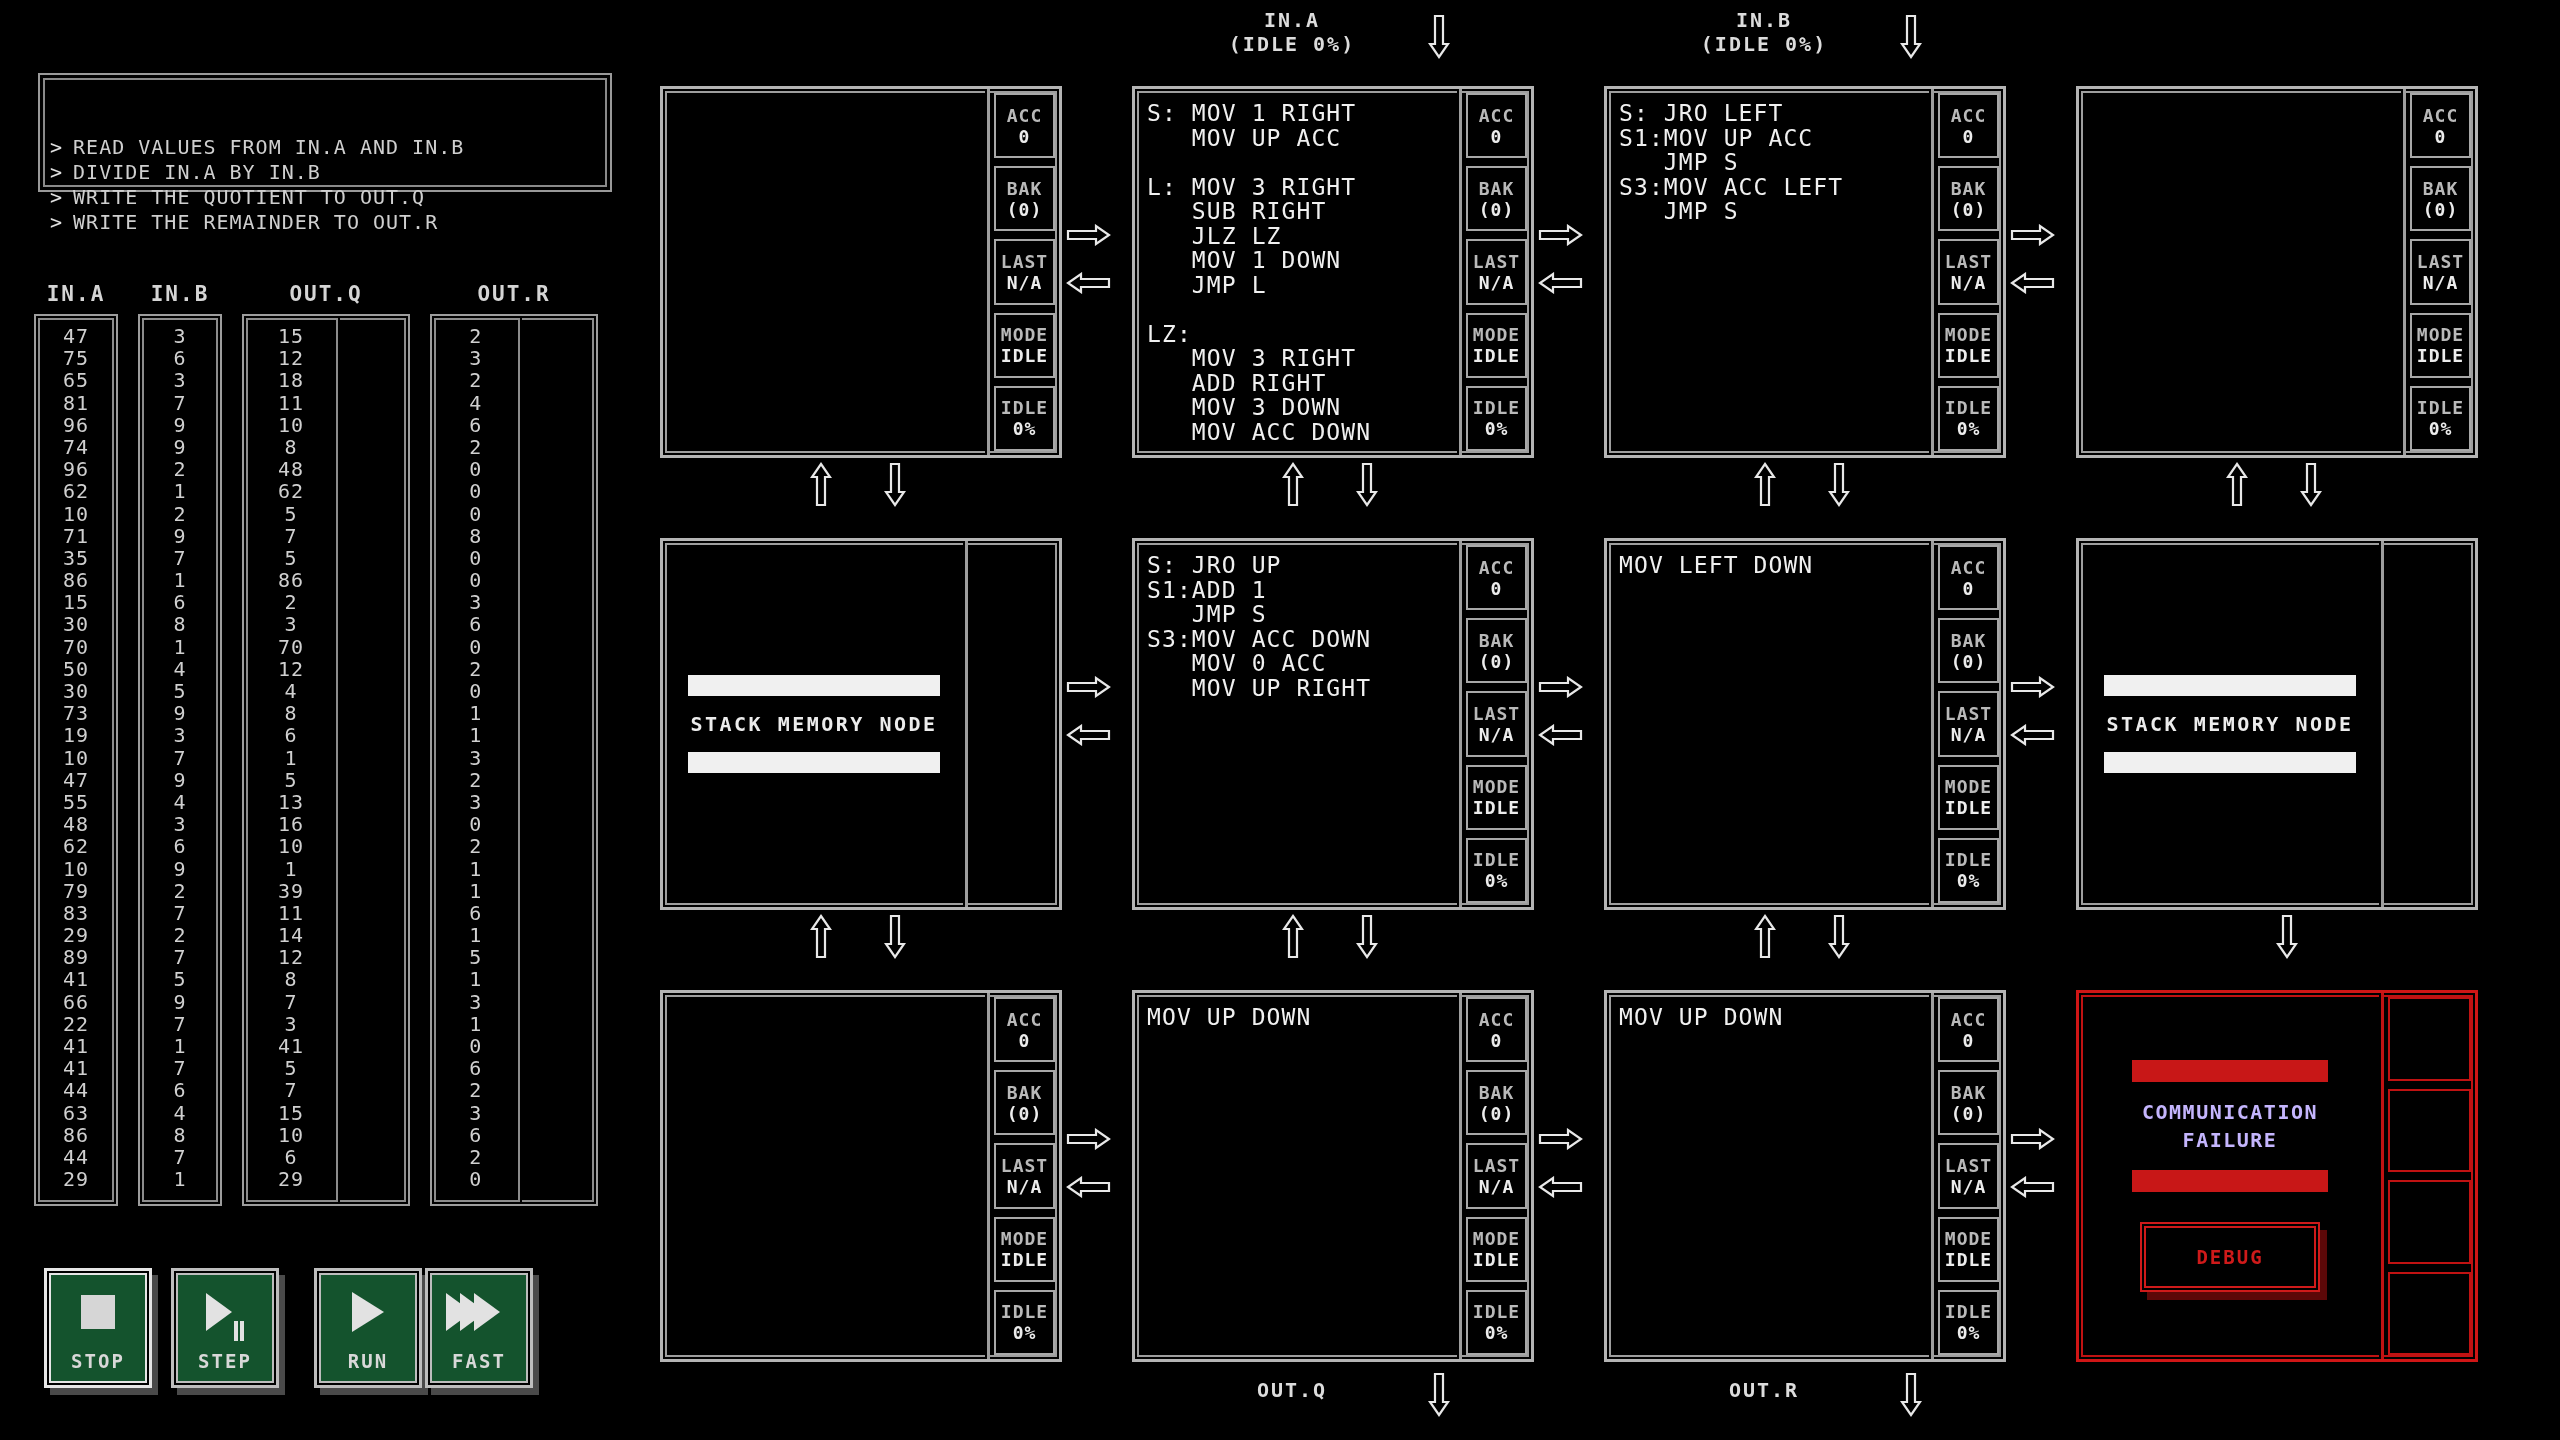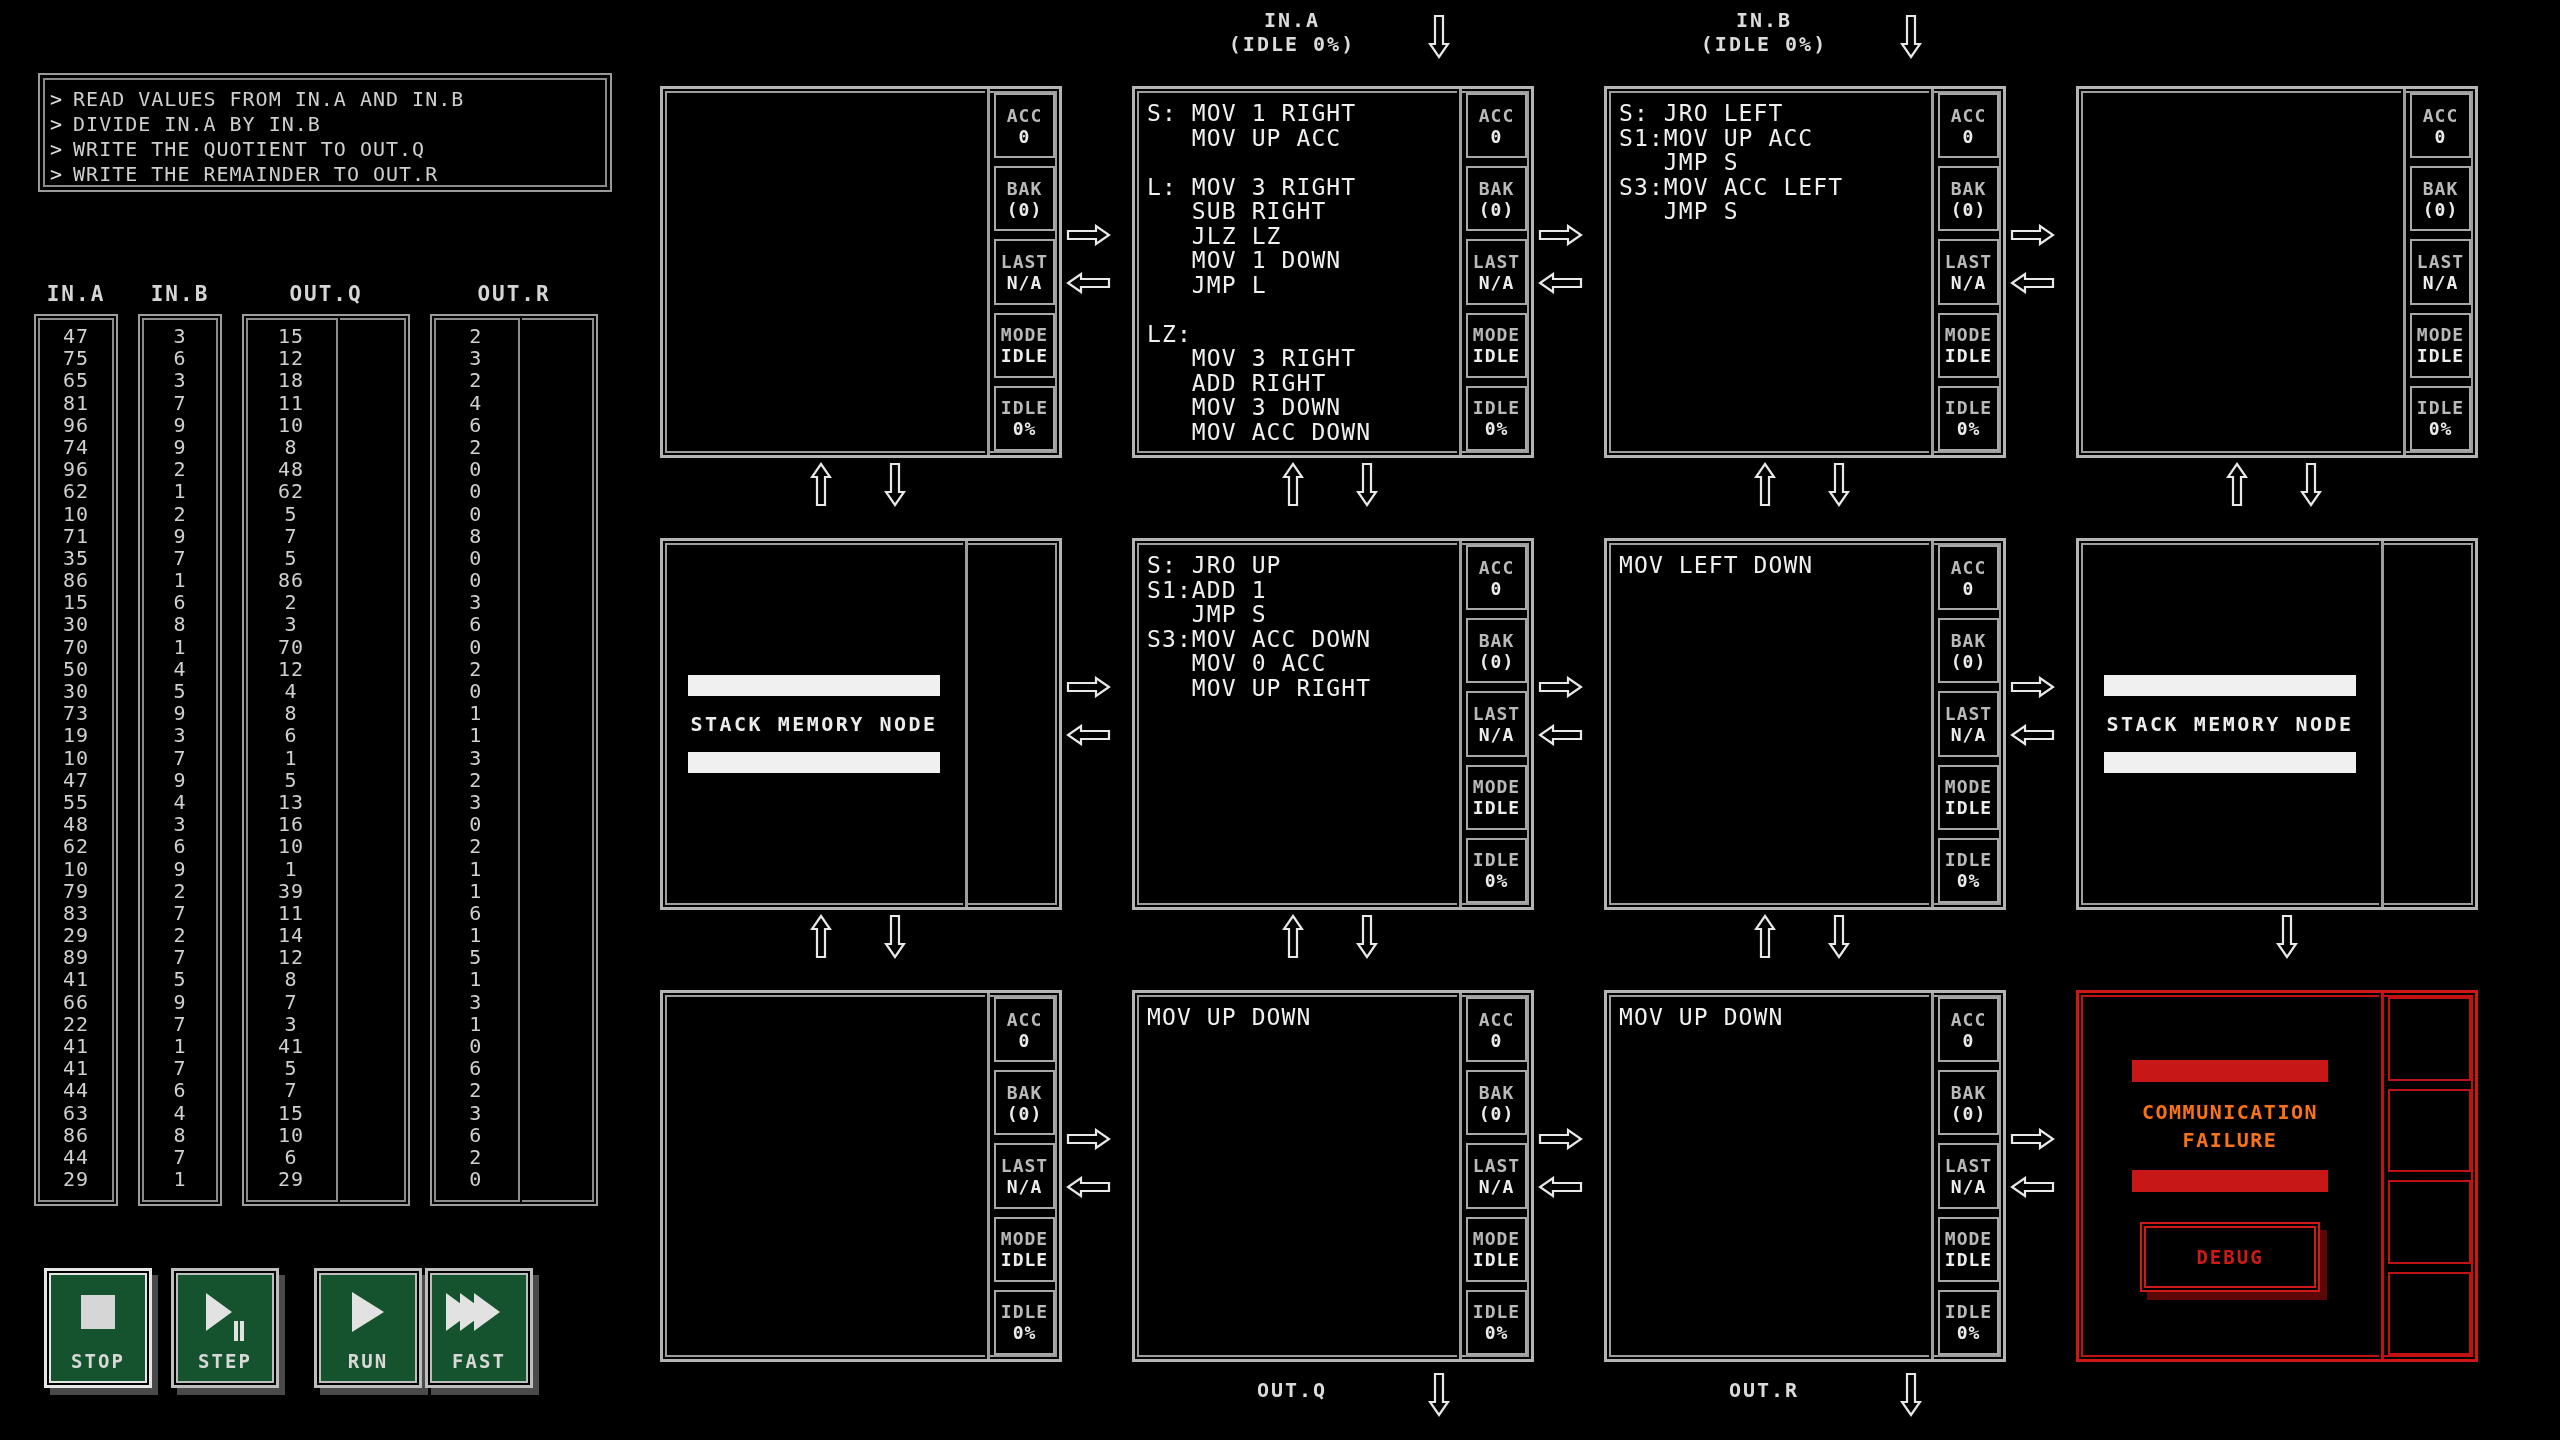--- a/index.html
+++ b/index.html
@@ -26,21 +26,21 @@
     font-size: 26px; letter-spacing: 3px; color: #d8d8d8;
     font-weight: bold;
   }
   .desc-box {
     position: absolute; left: 38px; top: 73px;
     width: 570px; height: 115px;
     border: 2px solid #9a9a9a;
     box-shadow: inset 0 0 0 3px #000, inset 0 0 0 5px #8a8a8a;
     background: #000;
   }
-  .desc-inner { padding: 12px 10px; }
+  .desc-inner { padding: 12px 10px; margin-top: 48px; }
   .desc-line {
     font-size: 20px; line-height: 25px; color: #cfcfcf;
     letter-spacing: 1px; white-space: pre;
   }
   .desc-line .gt { color: #e0e0e0; margin-right: 10px; }
 
   
   .io-area { position: absolute; left: 34px; top: 282px; }
   .io-col { position: absolute; top: 0; }
   .io-head {
@@ -150,21 +150,21 @@
     border-color: #d01616;
     box-shadow: inset 0 0 0 2px #000, inset 0 0 0 4px #c01212;
   }
   .node.error .node-code {
     border-right: 3px solid #c01212;
     display: flex; flex-direction: column; align-items: center; justify-content: center;
     padding: 0;
   }
   .err-bar { width: 196px; height: 22px; background: #c81717; }
   .err-text {
-    color: #f97316; font-size: 20px; letter-spacing: 1.5px;
+    color: #c4b5fd; font-size: 20px; letter-spacing: 1.5px;
     text-align: center; line-height: 28px; margin: 16px 0; font-weight: bold;
   }
   .debug-btn {
     margin-top: 30px; width: 176px; height: 66px;
     border: 2px solid #cf1a1a;
     box-shadow: inset 0 0 0 2px #000, inset 0 0 0 4px #cf1a1a, 7px 8px 0 0 #5c0808;
     display: flex; align-items: center; justify-content: center;
     color: #cf1a1a; font-size: 19px; letter-spacing: 2px; font-weight: bold;
     background: #000;
   }

